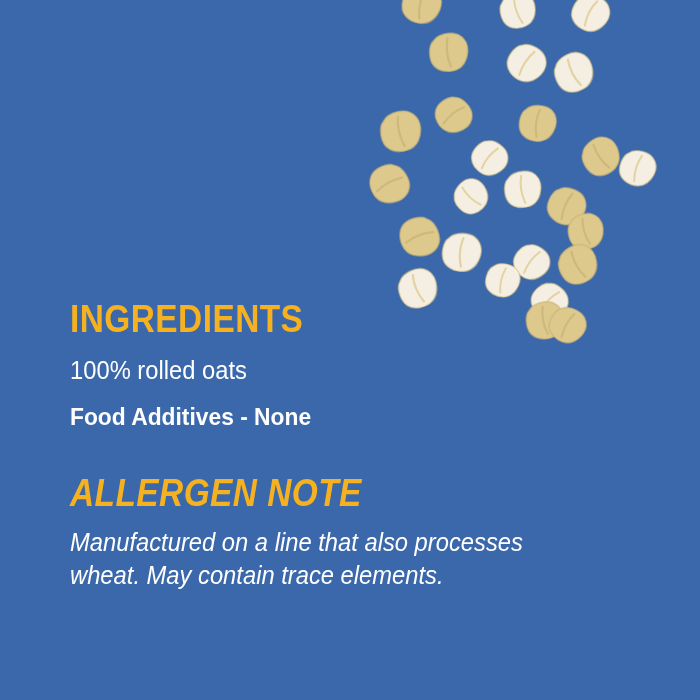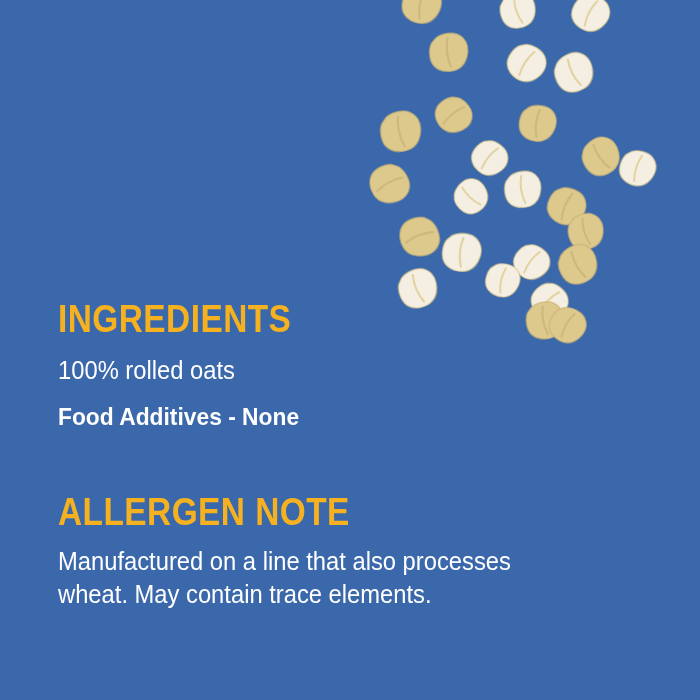--- a/index.html
+++ b/index.html
@@ -35,21 +35,21 @@
   }
   .oat .flake {
     width: 100%;
     height: 100%;
     display: block;
   }
 
   
   .copy {
     position: absolute;
-    left: 58px;
+    left: 70px;
     top: 300px;
     width: 600px;
   }
   .head {
     color: #f5b120;
     font-family: "Liberation Sans", sans-serif;
     font-weight: bold;
     font-size: 38px;
     letter-spacing: 0.5px;
     line-height: 1.0;
@@ -68,21 +68,22 @@
     font-weight: normal;
     transform: scaleX(0.95);
     transform-origin: left center;
   }
   .body-line.bold {
     font-weight: bold;
     font-size: 24px;
     margin-top: 16px;
   }
   .section-allergen {
-    margin-top: 60px;
+    margin-top: 41px;
+    font-style: italic;
   }
   .head-allergen {
     margin-bottom: 14px;
   }
   .allergen-body {
     color: #ffffff;
     font-size: 25px;
     line-height: 1.35;
     margin: 0;
     transform: scaleX(0.95);

